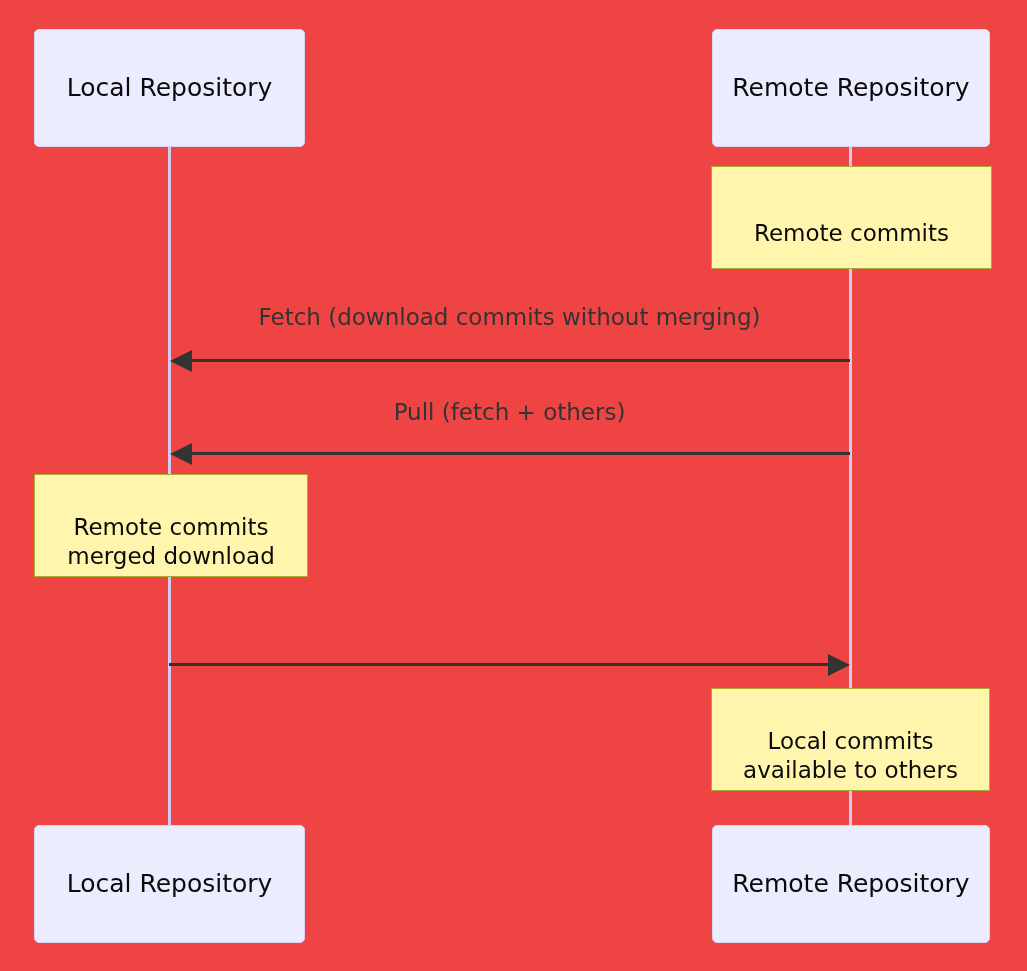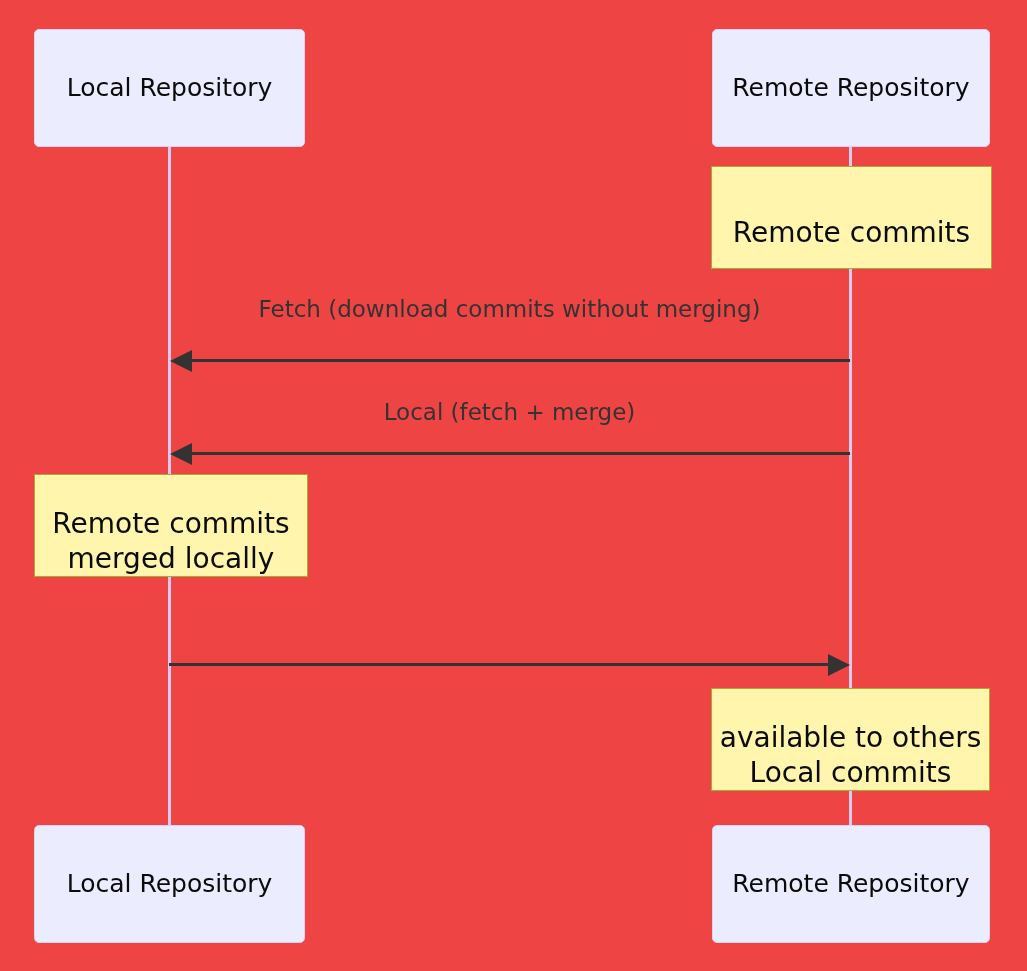--- a/index.html
+++ b/index.html
@@ -50,21 +50,21 @@
     position: absolute;
     box-sizing: border-box;
     background: #fff5ad;
     border: 1.5px solid #aaaa33;
     display: flex;
     align-items: center;
     justify-content: center;
     z-index: 4;
   }
   .note-label {
-    font-size: 28px;
+    font-size: 23px;
     color: #0b0b0b;
     text-align: center;
     line-height: 1.22;
     font-family: "DejaVu Sans", sans-serif;
     padding: 0 6px;
     margin-top: 32px;
   }
   
   .msg-label {
     position: absolute;
@@ -114,42 +114,42 @@
   <div class="actor-box" style="left:712px; top:29px; width:278px; height:118px;">
     <span class="actor-label">Remote Repository</span>
   </div>
 
   <div class="note-box" style="left:711px; top:166px; width:281px; height:103px;">
     <div class="note-label">
       <div>Remote commits</div>
     </div>
   </div>
 
-  <div class="msg-label" style="left:169px; top:296px; width:681px;">Fetch (download commits without merging)</div>
+  <div class="msg-label" style="left:169px; top:304px; width:681px;">Fetch (download commits without merging)</div>
   <div class="arrow-line" style="left:176px; top:359px; width:674px;"></div>
   <div class="arrow-head left" style="left:170px; top:350px;"></div>
 
-  <div class="msg-label" style="left:169px; top:399px; width:681px;">Local (fetch + merge)</div>
+  <div class="msg-label" style="left:169px; top:399px; width:681px;">Pull (fetch + others)</div>
   <div class="arrow-line" style="left:176px; top:452px; width:674px;"></div>
   <div class="arrow-head left" style="left:170px; top:443px;"></div>
 
   <div class="note-box" style="left:34px; top:474px; width:274px; height:103px;">
     <div class="note-label">
       <div>Remote commits</div>
-      <div>merged locally</div>
+      <div>merged download</div>
     </div>
   </div>
 
   <div class="arrow-line" style="left:169px; top:663px; width:674px;"></div>
   <div class="arrow-head right" style="left:828px; top:654px;"></div>
 
   <div class="note-box" style="left:711px; top:688px; width:279px; height:103px;">
     <div class="note-label">
+      <div>Local commits</div>
       <div>available to others</div>
-      <div>Local commits</div>
     </div>
   </div>
 
   <div class="actor-box" style="left:34px; top:825px; width:271px; height:118px;">
     <span class="actor-label">Local Repository</span>
   </div>
 
   <div class="actor-box" style="left:712px; top:825px; width:278px; height:118px;">
     <span class="actor-label">Remote Repository</span>
   </div>

